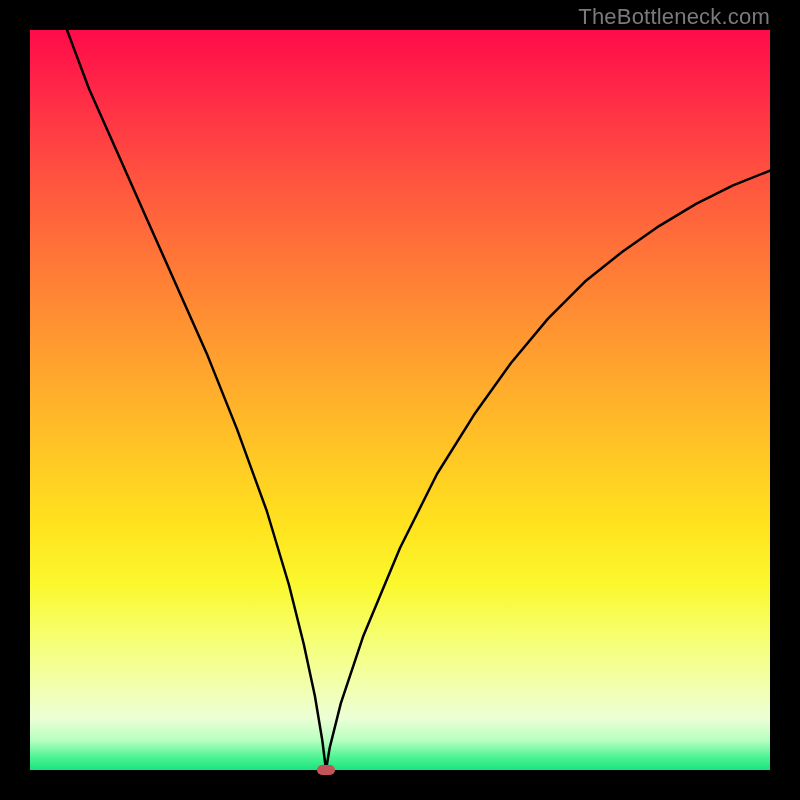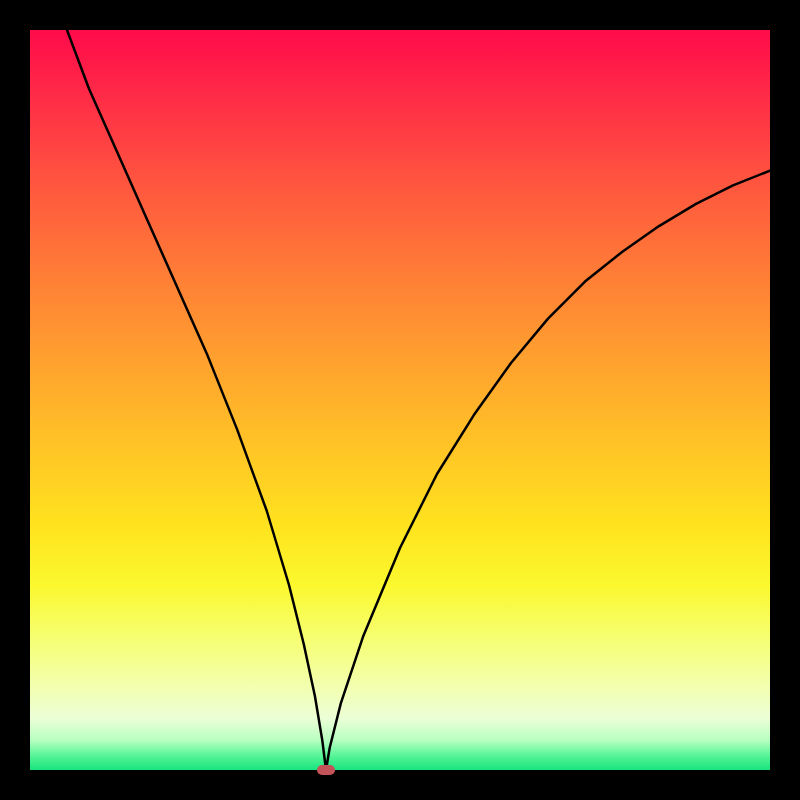--- a/index.html
+++ b/index.html
@@ -53,19 +53,20 @@
     height: 10px;
     border-radius: 5px;
     background: #c25358;
     transform: translate(-50%, -50%);
   }
 </style>
 </head>
 <body>
 
 <div class="outer">
+  <div class="watermark">TheBottleneck.com</div>
   <div class="plot-area">
     <svg class="curve" viewBox="0 0 740 740" preserveAspectRatio="none">
       <path id="curve-path" fill="none" stroke="#000" stroke-width="2.5" stroke-linecap="round" stroke-linejoin="round" d="M37.00 0.00 L59.20 59.20 L88.80 125.80 L118.40 192.40 L148.00 259.00 L177.60 325.60 L207.20 399.60 L236.80 481.00 L259.00 555.00 L273.80 614.20 L284.90 666.00 L292.30 710.40 L296.00 740.00 L299.70 717.80 L310.80 673.40 L333.00 606.80 L370.00 518.00 L407.00 444.00 L444.00 384.80 L481.00 333.00 L518.00 288.60 L555.00 251.60 L592.00 222.00 L629.00 196.10 L666.00 173.90 L703.00 155.40 L740.00 140.60"></path>
     </svg>
     <div class="marker" id="marker" style="left: 296px; top: 740px;"></div>
   </div>
 </div>
 
 </body></html>

